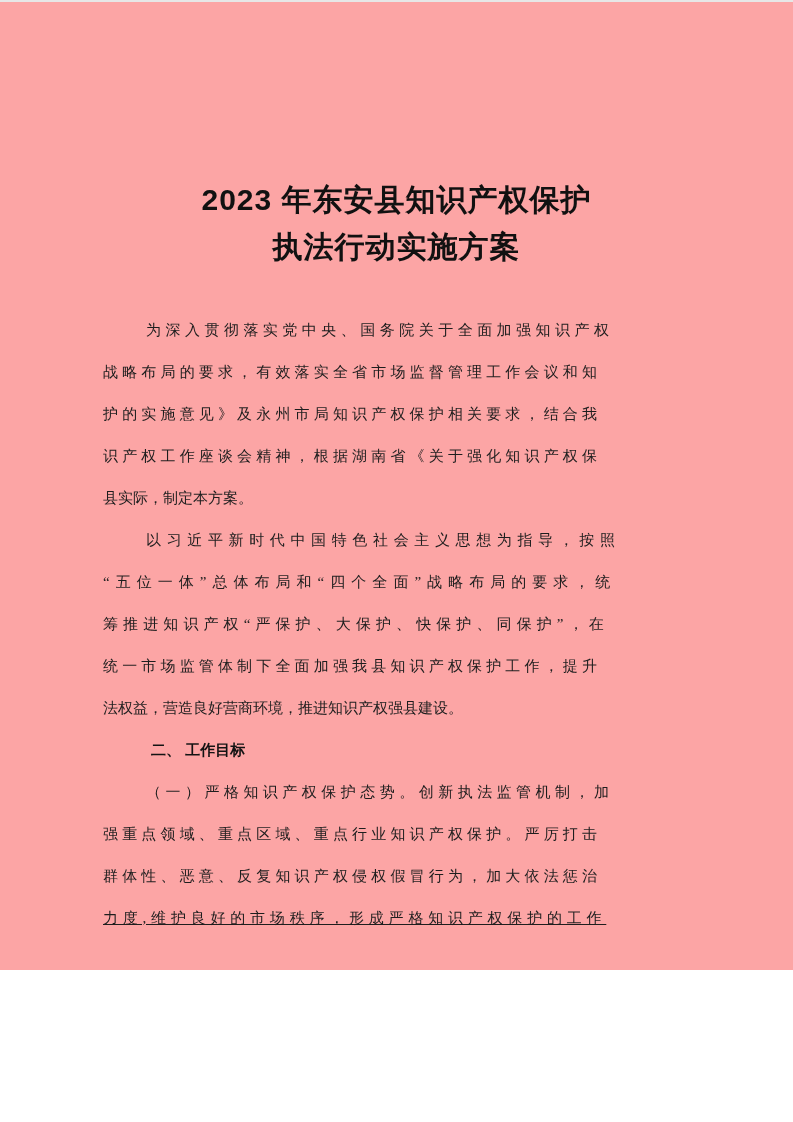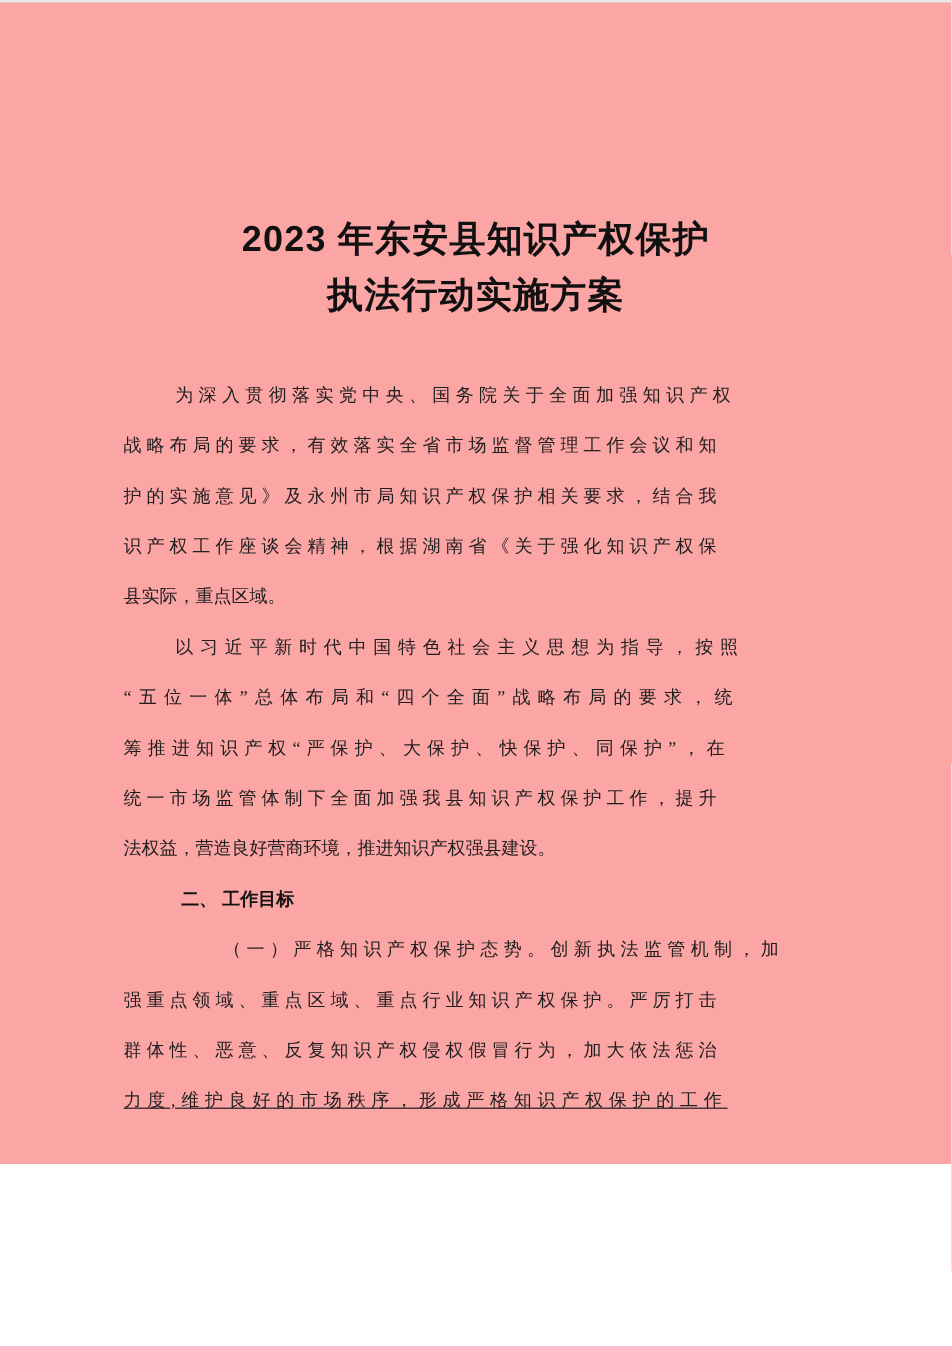--- a/index.html
+++ b/index.html
@@ -80,28 +80,28 @@
   <div class="title-block">
     <div>2023 年东安县知识产权保护</div>
     <div>执法行动实施方案</div>
   </div>
 
   <div class="body-block">
       <div class="line indent"><span style="letter-spacing: 4.47826px; margin-right: -4.47826px;">为深入贯彻落实党中央、国务院关于全面加强知识产权</span></div>
       <div class="line"><span style="letter-spacing: 4.16px; margin-right: -4.16px;">战略布局的要求，有效落实全省市场监督管理工作会议和知</span></div>
       <div class="line"><span style="letter-spacing: 4.16px; margin-right: -4.16px;">护的实施意见》及永州市局知识产权保护相关要求，结合我</span></div>
       <div class="line"><span style="letter-spacing: 4.16px; margin-right: -4.16px;">识产权工作座谈会精神，根据湖南省《关于强化知识产权保</span></div>
-      <div class="line"><span>县实际，重点区域。</span></div>
+      <div class="line"><span>县实际，制定本方案。</span></div>
       <div class="line indent"><span style="letter-spacing: 5.63636px; margin-right: -5.63636px;">以习近平新时代中国特色社会主义思想为指导，按照</span></div>
       <div class="line"><span style="letter-spacing: 6.02813px; margin-right: -6.02813px; text-align: right;">“五位一体”总体布局和“四个全面”战略布局的要求，统</span></div>
       <div class="line"><span style="letter-spacing: 5.09375px; margin-right: -5.09375px;">筹推进知识产权“严保护、大保护、快保护、同保护”，在</span></div>
       <div class="line"><span style="letter-spacing: 4.16px; margin-right: -4.16px;">统一市场监管体制下全面加强我县知识产权保护工作，提升</span></div>
       <div class="line"><span>法权益，营造良好营商环境，推进知识产权强县建设。</span></div>
       <div class="line heading"><span>二、 工作目标</span></div>
-      <div class="line indent"><span style="letter-spacing: 4.47826px; margin-right: -4.47826px; margin-left: 40px;">（一）严格知识产权保护态势。创新执法监管机制，加</span></div>
+      <div class="line indent"><span style="letter-spacing: 4.47826px; margin-right: -4.47826px;">（一）严格知识产权保护态势。创新执法监管机制，加</span></div>
       <div class="line"><span style="letter-spacing: 4.16px; margin-right: -4.16px;">强重点领域、重点区域、重点行业知识产权保护。严厉打击</span></div>
       <div class="line"><span style="letter-spacing: 4.16px; margin-right: -4.16px;">群体性、恶意、反复知识产权侵权假冒行为，加大依法惩治</span></div>
       <div class="line"><span style="letter-spacing: 4.79px; margin-right: -4.79px; text-decoration: underline;">力度,维护良好的市场秩序，形成严格知识产权保护的工作</span></div>
     </div>
 
   <div class="page-number">2</div>
 
 </div>
 
 </body></html>

